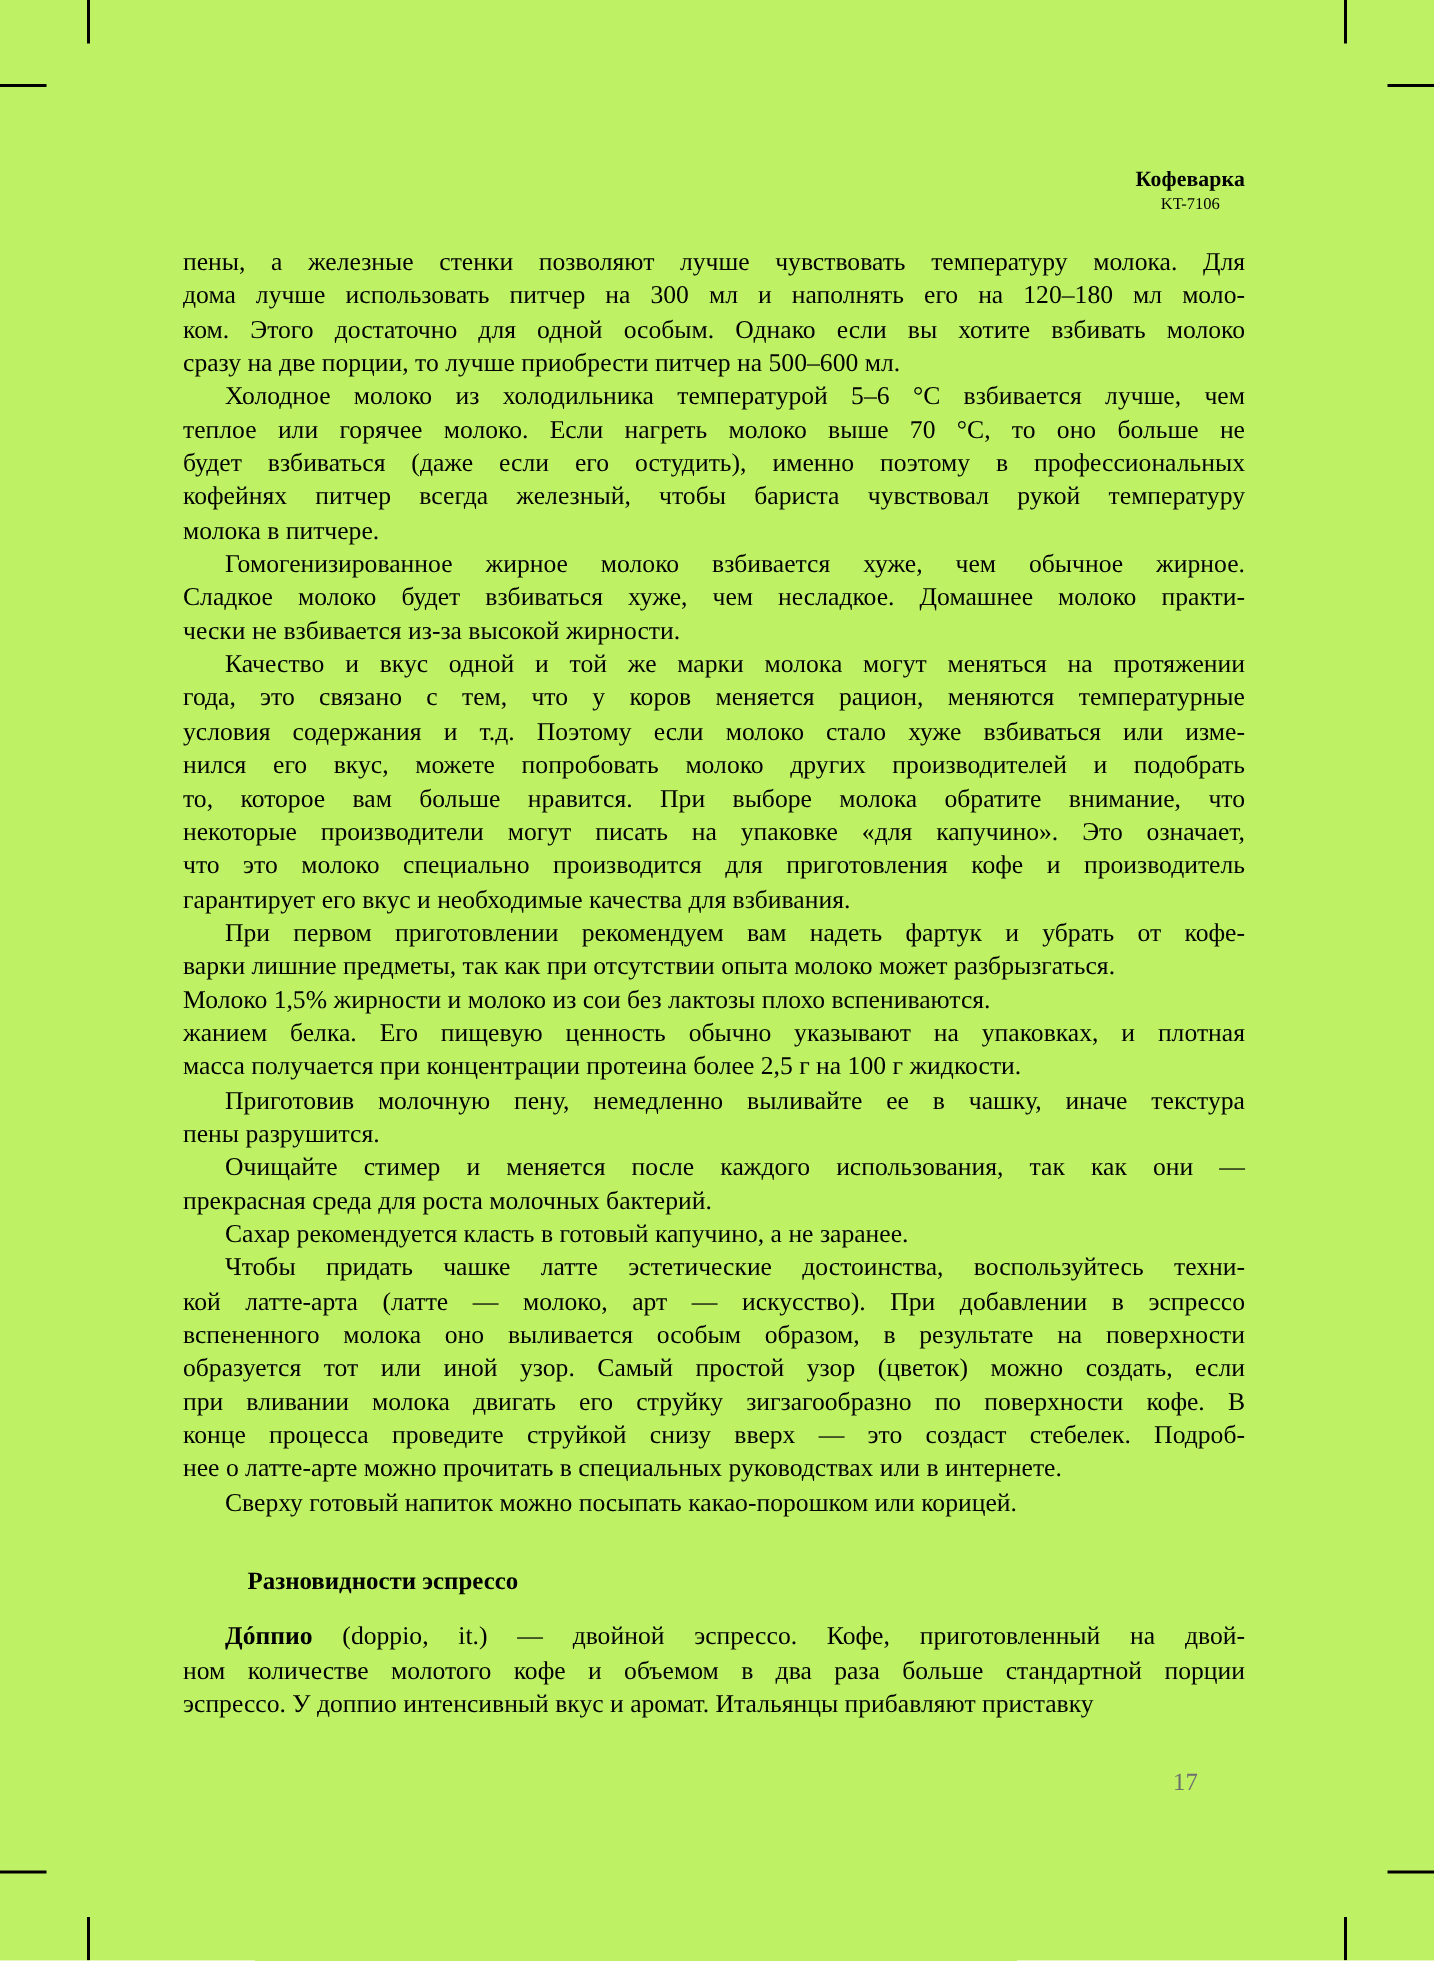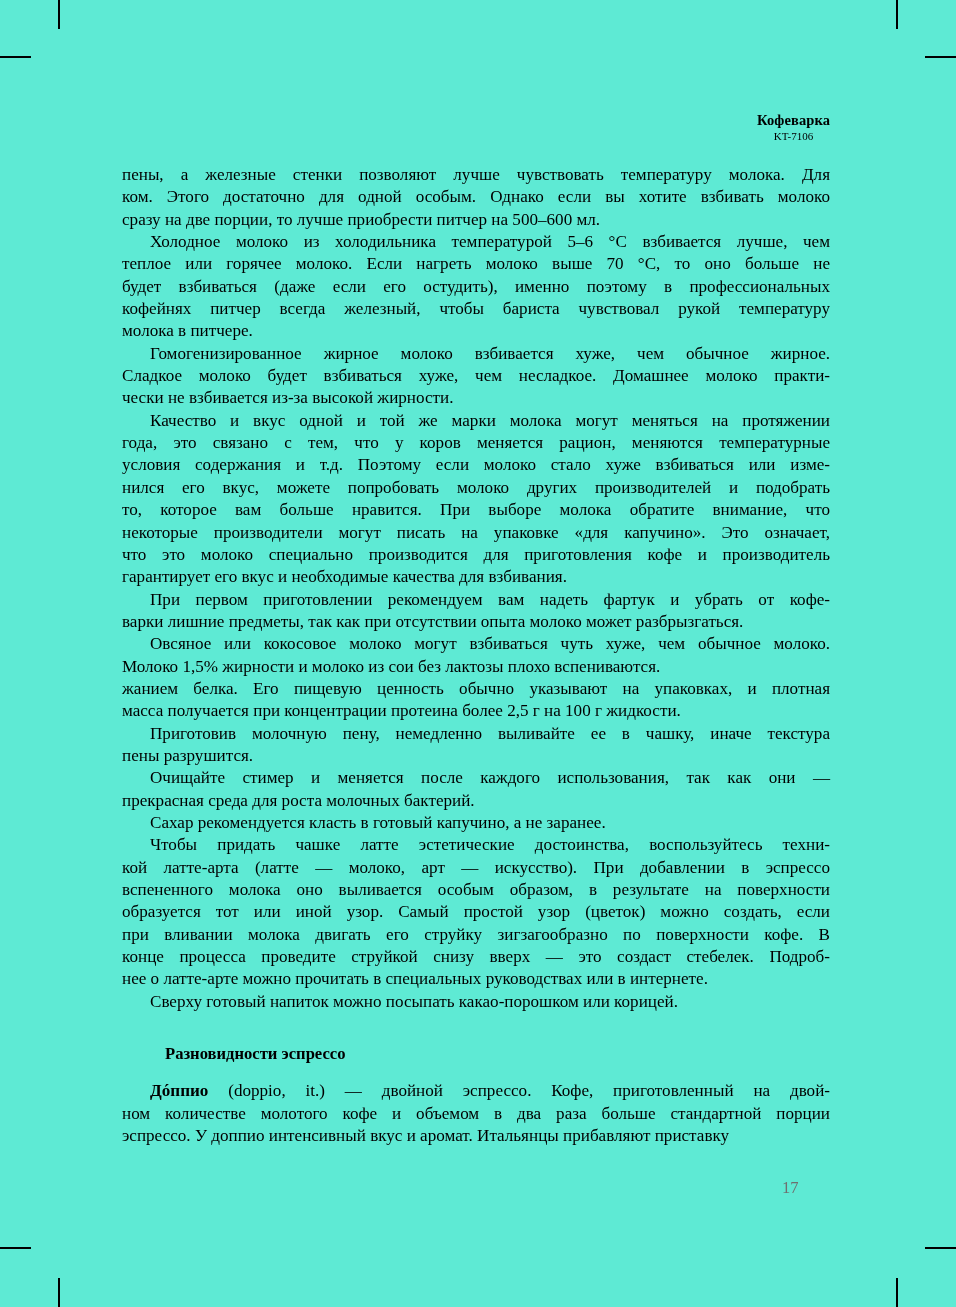--- a/index.html
+++ b/index.html
@@ -4,21 +4,21 @@
 <style>
   html, body {
     margin: 0;
     padding: 0;
     background: #ffffff;
   }
   .page {
     position: relative;
     width: 956px;
     height: 1307px;
-    background: #5eead4;
+    background: #bef264;
     overflow: hidden;
     font-family: "Liberation Serif", "DejaVu Serif", serif;
     color: #000000;
   }
 
   
   .crop {
     position: absolute;
     background: #000000;
   }
@@ -117,20 +117,21 @@
   <div class="crop h crop-br-h"></div>
 
   <div class="runhead">
     <span class="title">Кофеварка</span>
     <span class="model">KT-7106</span>
   </div>
 
   <div class="textblock">
       <p class="body">
         <span class="line">пены, а железные стенки позволяют лучше чувствовать температуру молока. Для</span>
+        <span class="line">дома лучше использовать питчер на 300 мл и наполнять его на 120–180 мл моло-</span>
         <span class="line">ком. Этого достаточно для одной особым. Однако если вы хотите взбивать молоко</span>
         <span class="line last">сразу на две порции, то лучше приобрести питчер на 500–600 мл.</span>
       </p>
       <p class="body">
         <span class="line indent">Холодное молоко из холодильника температурой 5–6 °C взбивается лучше, чем</span>
         <span class="line">теплое или горячее молоко. Если нагреть молоко выше 70 °C, то оно больше не</span>
         <span class="line">будет взбиваться (даже если его остудить), именно поэтому в профессиональных</span>
         <span class="line">кофейнях питчер всегда железный, чтобы бариста чувствовал рукой температуру</span>
         <span class="line last">молока в питчере.</span>
       </p>
@@ -147,21 +148,20 @@
         <span class="line">то, которое вам больше нравится. При выборе молока обратите внимание, что</span>
         <span class="line">некоторые производители могут писать на упаковке «для капучино». Это означает,</span>
         <span class="line">что это молоко специально производится для приготовления кофе и производитель</span>
         <span class="line last">гарантирует его вкус и необходимые качества для взбивания.</span>
       </p>
       <p class="body">
         <span class="line indent">При первом приготовлении рекомендуем вам надеть фартук и убрать от кофе-</span>
         <span class="line last">варки лишние предметы, так как при отсутствии опыта молоко может разбрызгаться.</span>
       </p>
       <p class="body">
-        <span class="line indent">Овсяное или кокосовое молоко могут взбиваться чуть хуже, чем обычное молоко.</span>
         <span class="line last">Молоко 1,5% жирности и молоко из сои без лактозы плохо вспениваются.</span>
       </p>
       <p class="body">
         <span class="line">жанием белка. Его пищевую ценность обычно указывают на упаковках, и плотная</span>
         <span class="line last">масса получается при концентрации протеина более 2,5 г на 100 г жидкости.</span>
       </p>
       <p class="body">
         <span class="line indent">Приготовив молочную пену, немедленно выливайте ее в чашку, иначе текстура</span>
         <span class="line last">пены разрушится.</span>
       </p>

